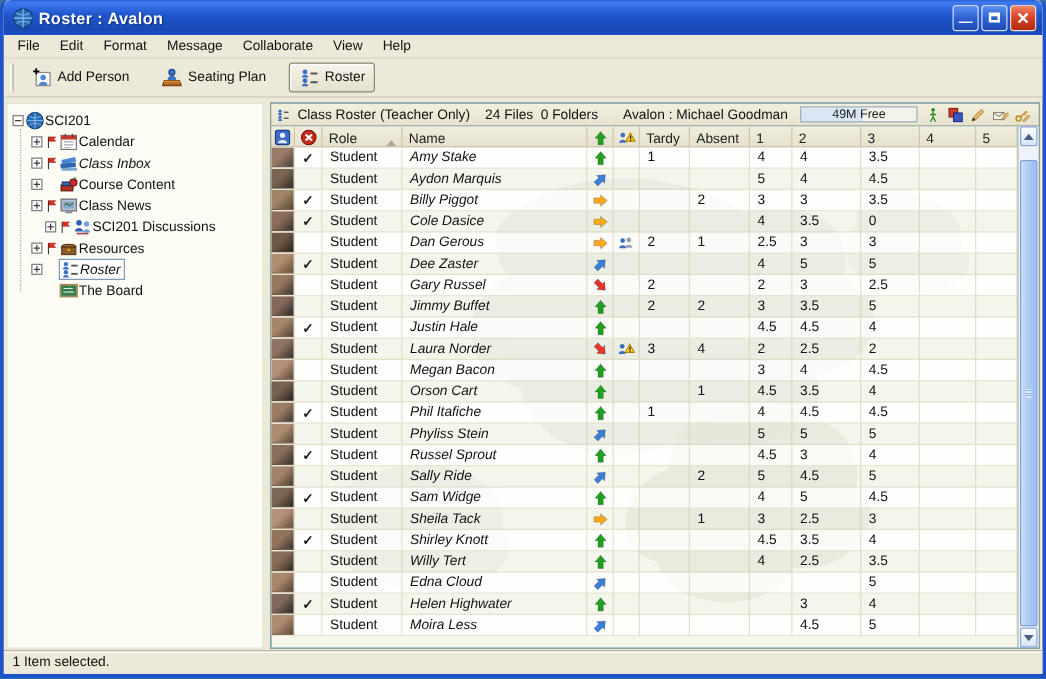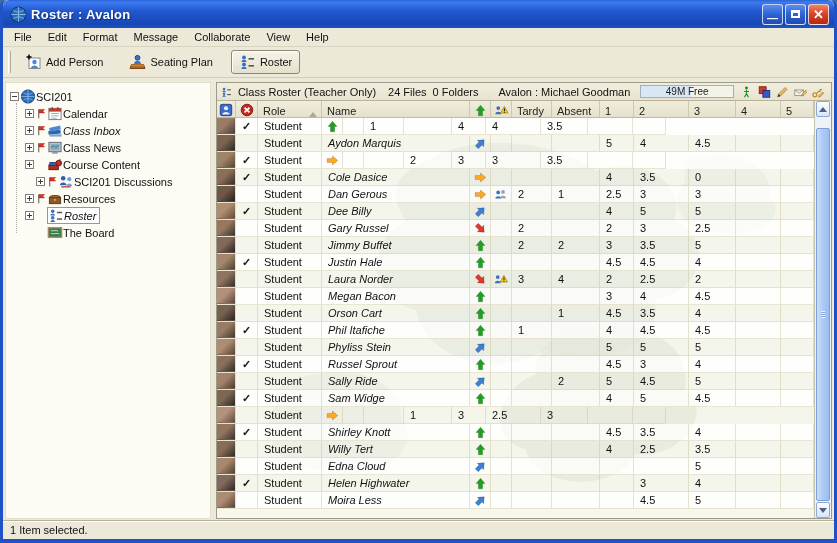--- a/index.html
+++ b/index.html
@@ -245,55 +245,55 @@
                   <rect x="2" y="12" width="13" height="2.5" fill="#7FA8D0"></rect>
                 </svg>
               </span>
               <span class="tree-label italic">Class Inbox</span>
             </span>
           </div>
           <div class="tree-row" style="padding-left: 17px;">
             <span class="slot">
               <span class="expander plus"></span>
             </span>
+            <span class="slot"></span>
+            <span style="display: flex; align-items: center;">
+              <span class="ic" style="width: 16px; height: 15px;">
+                <svg viewBox="0 0 16 16">
+                  <rect x="1.5" y="8.5" width="10" height="5" fill="#B03020" stroke="#6A1208"></rect>
+                  <rect x="2.5" y="6" width="9" height="3" fill="#3A66A8" stroke="#1C3A6A"></rect>
+                  <circle cx="12" cy="6.5" r="3" fill="#C43030" stroke="#7A1010"></circle>
+                  <path d="M12 3.5c.6-1 1.6-1.2 2.2-1" stroke="#2E7D32" fill="none"></path>
+                </svg>
+              </span>
+              <span class="tree-label">Course Content</span>
+            </span>
+          </div>
+          <div class="tree-row" style="padding-left: 17px;">
+            <span class="slot">
+              <span class="expander plus"></span>
+            </span>
             <span class="slot">
               <span class="ic" style="width: 11px; height: 13px;">
                 <svg viewBox="0 0 16 16">
                   <path d="M4 2v13" stroke="#333" stroke-width="1.2"></path>
                   <path d="M4.5 2.2h8L10 4.7l2.5 2.5h-8z" fill="#E03022" stroke="#8B1008" stroke-width=".6"></path>
                 </svg>
               </span>
             </span>
             <span style="display: flex; align-items: center;">
               <span class="ic" style="width: 16px; height: 15px;">
                 <svg viewBox="0 0 16 16">
                   <rect x="1.5" y="2.5" width="13" height="10" fill="#B8C4CC" stroke="#667"></rect>
                   <rect x="3.5" y="4.5" width="9" height="6" fill="#7FA8D0"></rect>
                   <path d="M3.5 8l3-2 2.5 2 3-2.5" stroke="#4F7850" fill="none"></path>
                   <rect x="5" y="13" width="6" height="1.5" fill="#889"></rect>
                 </svg>
               </span>
               <span class="tree-label">Class News</span>
-            </span>
-          </div>
-          <div class="tree-row" style="padding-left: 17px;">
-            <span class="slot">
-              <span class="expander plus"></span>
-            </span>
-            <span class="slot"></span>
-            <span style="display: flex; align-items: center;">
-              <span class="ic" style="width: 16px; height: 15px;">
-                <svg viewBox="0 0 16 16">
-                  <rect x="1.5" y="8.5" width="10" height="5" fill="#B03020" stroke="#6A1208"></rect>
-                  <rect x="2.5" y="6" width="9" height="3" fill="#3A66A8" stroke="#1C3A6A"></rect>
-                  <circle cx="12" cy="6.5" r="3" fill="#C43030" stroke="#7A1010"></circle>
-                  <path d="M12 3.5c.6-1 1.6-1.2 2.2-1" stroke="#2E7D32" fill="none"></path>
-                </svg>
-              </span>
-              <span class="tree-label">Course Content</span>
             </span>
           </div>
           <div class="tree-row" style="padding-left: 28px;">
             <span class="slot">
               <span class="expander plus"></span>
             </span>
             <span class="slot">
               <span class="ic" style="width: 11px; height: 13px;">
                 <svg viewBox="0 0 16 16">
                   <path d="M4 2v13" stroke="#333" stroke-width="1.2"></path>
@@ -504,20 +504,21 @@
             </div>
             <div id="rows">
                 <div class="row odd">
                   <div class="cell photo w-photo">
                     <div class="pic" style="background: linear-gradient(135deg, rgb(155, 123, 102) 0%, rgb(155, 123, 102) 45%, rgb(74, 63, 58) 100%); border-bottom: 1px solid rgba(0, 0, 0, 0.25);"></div>
                   </div>
                   <div class="cell center w-check">
                     <span class="check">✓</span>
                   </div>
                   <div class="cell w-role">Student</div>
+                  <div class="cell name w-name">Amy Stake</div>
                   <div class="cell center w-trend">
                     <span class="ic " style="width: 13px; height: 13px;">
                       <svg viewBox="0 0 16 16">
                         <path d="M8 1.5L13.5 8H10.6V14.5H5.4V8H2.5Z" fill="#1FA01F" stroke="rgba(0,0,0,.35)" stroke-width=".6"></path>
                       </svg>
                     </span>
                   </div>
                   <div class="cell center w-alert"></div>
                   <div class="cell w-tardy">1</div>
                   <div class="cell w-absent"></div>
@@ -551,20 +552,21 @@
                   <div class="cell w-g5"></div>
                 </div>
                 <div class="row odd">
                   <div class="cell photo w-photo">
                     <div class="pic" style="background: linear-gradient(135deg, rgb(160, 132, 104) 0%, rgb(160, 132, 104) 45%, rgb(84, 68, 47) 100%); border-bottom: 1px solid rgba(0, 0, 0, 0.25);"></div>
                   </div>
                   <div class="cell center w-check">
                     <span class="check">✓</span>
                   </div>
                   <div class="cell w-role">Student</div>
+                  <div class="cell name w-name">Billy Piggot</div>
                   <div class="cell center w-trend">
                     <span class="ic rot90" style="width: 13px; height: 13px;">
                       <svg viewBox="0 0 16 16">
                         <path d="M8 1.5L13.5 8H10.6V14.5H5.4V8H2.5Z" fill="#FFA81C" stroke="rgba(0,0,0,.35)" stroke-width=".6"></path>
                       </svg>
                     </span>
                   </div>
                   <div class="cell center w-alert"></div>
                   <div class="cell w-tardy"></div>
                   <div class="cell w-absent">2</div>
@@ -632,21 +634,21 @@
                   <div class="cell w-g5"></div>
                 </div>
                 <div class="row even">
                   <div class="cell photo w-photo">
                     <div class="pic" style="background: linear-gradient(135deg, rgb(176, 141, 110) 0%, rgb(176, 141, 110) 45%, rgb(94, 76, 58) 100%); border-bottom: 1px solid rgba(0, 0, 0, 0.25);"></div>
                   </div>
                   <div class="cell center w-check">
                     <span class="check">✓</span>
                   </div>
                   <div class="cell w-role">Student</div>
-                  <div class="cell name w-name">Dee Billy</div>
+                  <div class="cell name w-name">Dee Zaster</div>
                   <div class="cell center w-trend">
                     <span class="ic rot45" style="width: 13px; height: 13px;">
                       <svg viewBox="0 0 16 16">
                         <path d="M8 1.5L13.5 8H10.6V14.5H5.4V8H2.5Z" fill="#3E7FD6" stroke="rgba(0,0,0,.35)" stroke-width=".6"></path>
                       </svg>
                     </span>
                   </div>
                   <div class="cell center w-alert"></div>
                   <div class="cell w-tardy"></div>
                   <div class="cell w-absent"></div>
@@ -926,20 +928,21 @@
                   <div class="cell w-g3">4.5</div>
                   <div class="cell w-g4"></div>
                   <div class="cell w-g5"></div>
                 </div>
                 <div class="row even">
                   <div class="cell photo w-photo">
                     <div class="pic" style="background: linear-gradient(135deg, rgb(180, 145, 123) 0%, rgb(180, 145, 123) 45%, rgb(96, 78, 61) 100%); border-bottom: 1px solid rgba(0, 0, 0, 0.25);"></div>
                   </div>
                   <div class="cell center w-check"></div>
                   <div class="cell w-role">Student</div>
+                  <div class="cell name w-name">Sheila Tack</div>
                   <div class="cell center w-trend">
                     <span class="ic rot90" style="width: 13px; height: 13px;">
                       <svg viewBox="0 0 16 16">
                         <path d="M8 1.5L13.5 8H10.6V14.5H5.4V8H2.5Z" fill="#FFA81C" stroke="rgba(0,0,0,.35)" stroke-width=".6"></path>
                       </svg>
                     </span>
                   </div>
                   <div class="cell center w-alert"></div>
                   <div class="cell w-tardy"></div>
                   <div class="cell w-absent">1</div>

